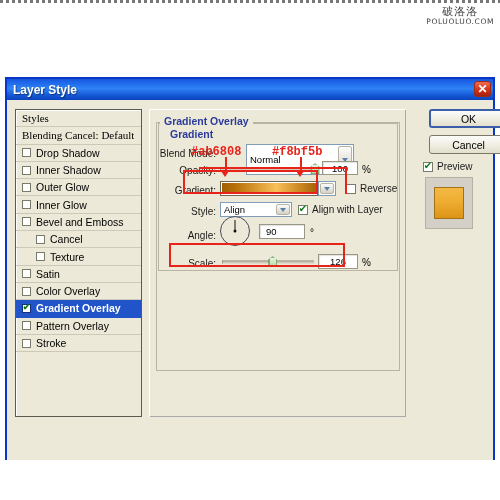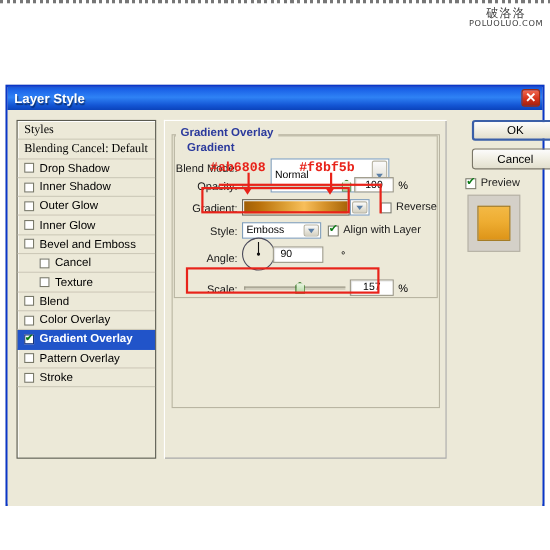--- a/index.html
+++ b/index.html
@@ -256,21 +256,21 @@
         <div class="style-row sub">
           <span class="cb"></span>
           <span>Cancel</span>
         </div>
         <div class="style-row sub">
           <span class="cb"></span>
           <span>Texture</span>
         </div>
         <div class="style-row">
           <span class="cb"></span>
-          <span>Blend</span>
+          <span>Satin</span>
         </div>
         <div class="style-row">
           <span class="cb"></span>
           <span>Color Overlay</span>
         </div>
         <div class="style-row selected">
           <span class="cb">
               <span class="tick">✔</span>
             </span>
           <span>Gradient Overlay</span>
@@ -319,49 +319,49 @@
               <i></i>
             </span>
         </div>
         <div class="ckbox" style="left:196px; top:73px;">
           <span class="box"></span>
           <span>Reverse</span>
         </div>
 
         <div class="lbl" style="left:4px; top:96px; width:62px;">Style:</div>
         <div class="combo" style="left:70px; top:92px; width:72px; height:15px;">
-          <span>Emboss</span>
+          <span>Align</span>
           <span class="arrow">
               <i></i>
             </span>
         </div>
         <div class="ckbox" style="left:148px; top:94px;">
           <span class="box">
               <span class="tick">✔</span>
             </span>
           <span>Align with Layer</span>
         </div>
 
         <div class="lbl" style="left:4px; top:120px; width:62px;">Angle:</div>
         <div class="dial" style="left:70px; top:106px;">
           <div class="needle"></div>
           <div class="hub"></div>
         </div>
-        <div class="numbox" style="left:98px; top:114px; width:46px; height:15px; justify-content:flex-start; padding-left:6px;">
+        <div class="numbox" style="left:109px; top:114px; width:46px; height:15px; justify-content:flex-start; padding-left:6px;">
           <span>90</span>
         </div>
         <div class="frm" style="left:160px; top:117px;">°</div>
 
         <div class="lbl" style="left:4px; top:148px; width:62px;">Scale:</div>
         <div class="slider" style="left:72px; top:145px; width:92px; height:13px;">
           <div class="track"></div>
           <div class="thumb" style="left:55%;"></div>
         </div>
         <div class="numbox" style="left:168px; top:144px; width:40px; height:15px;">
-          <span>157</span>
+          <span>126</span>
         </div>
         <div class="frm" style="left:212px; top:147px;">%</div>
 
       </div>
 
       <div class="right-col">
         <div class="btn primary">OK</div>
         <div class="btn">Cancel</div>
         <div class="ckbox preview-ck" style="position:relative;">
           <span class="box">

